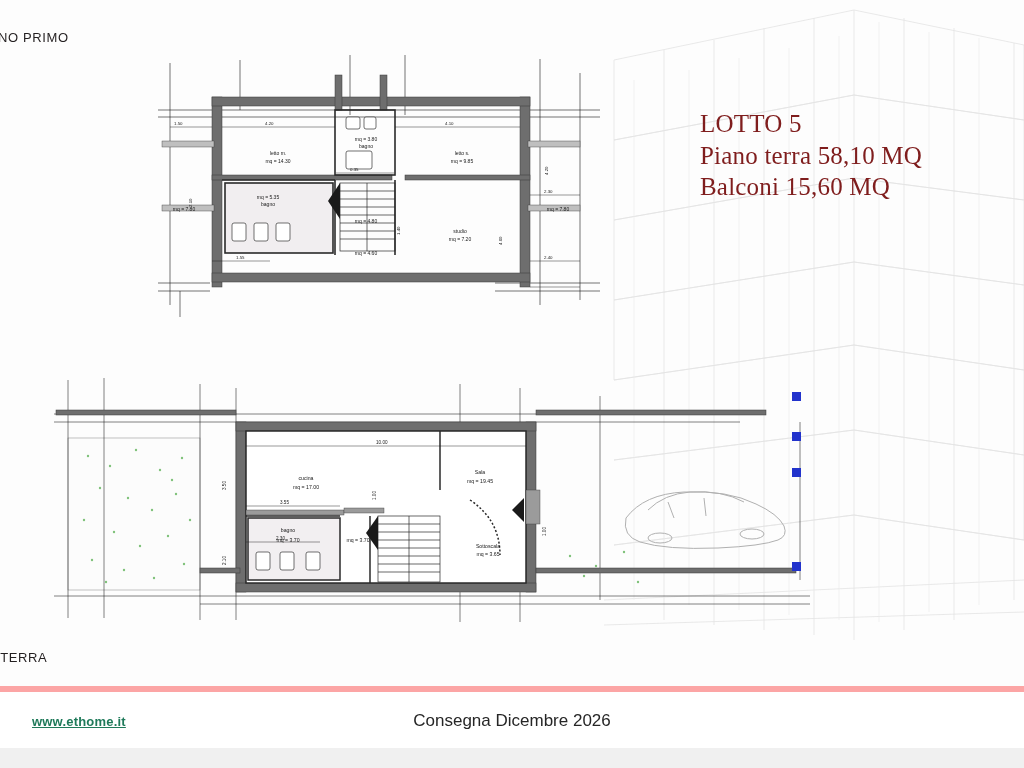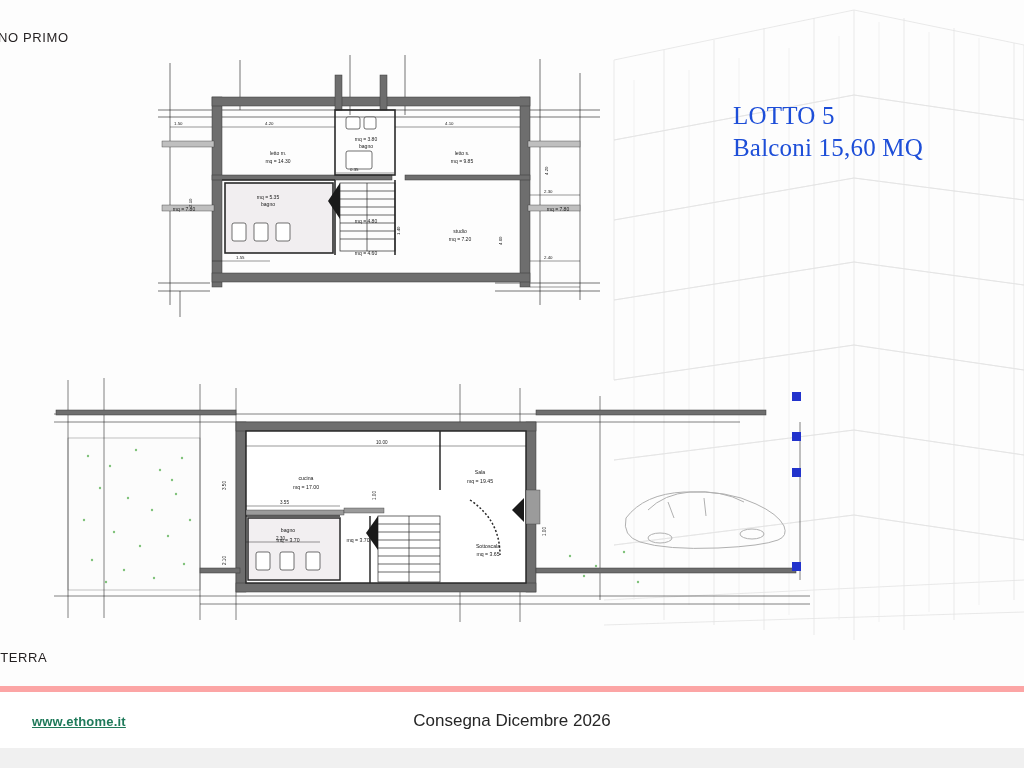--- a/index.html
+++ b/index.html
@@ -49,27 +49,26 @@
   }
   #title-upper { left: 0; top: 30px; width: 1024px; text-align: center; }
   #title-upper span { position: relative; left: -490px; }
   #title-lower { left: 0; top: 650px; width: 1024px; text-align: center; }
   #title-lower span { position: relative; left: -512px; }
 
   
   .lotto-block {
     position: absolute;
     left: 700px;
-    top: 100px;
-    color: #1d4ed8;
+    top: 108px;
+    color: #7f1d1d;
     font-family: "Liberation Serif", serif;
     font-size: 25px;
     line-height: 1.26;
     letter-spacing: 0.2px;
-    margin-left: 33px;
   }
   .lotto-block div { white-space: nowrap; }
 
   
   .footer {
     position: absolute;
     left: 0; top: 686px;
     width: 1024px;
     height: 62px;
     background: #ffffff;
@@ -436,20 +435,21 @@
 
     <div class="plan-title" id="title-upper">
       <span>PIANO PRIMO</span>
     </div>
     <div class="plan-title" id="title-lower">
       <span>PIANO TERRA</span>
     </div>
 
     <div class="lotto-block">
       <div>LOTTO 5</div>
+      <div>Piano terra 58,10 MQ</div>
       <div>Balconi 15,60 MQ</div>
     </div>
   </div>
 
   <div class="footer">
     <a class="footer-url" href="#">www.ethome.it</a>
     <div class="footer-center">Consegna Dicembre 2026</div>
   </div>
 
   <div class="bottom-strip"></div>

